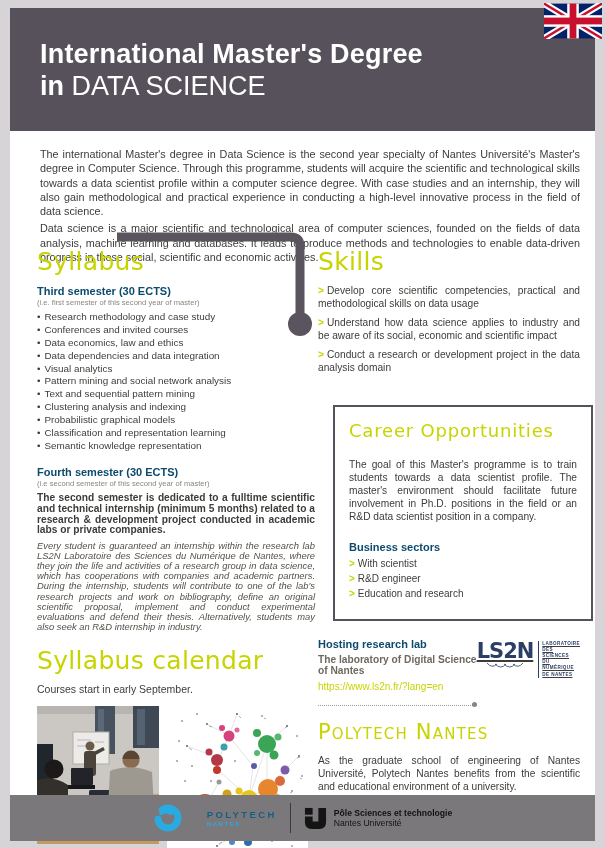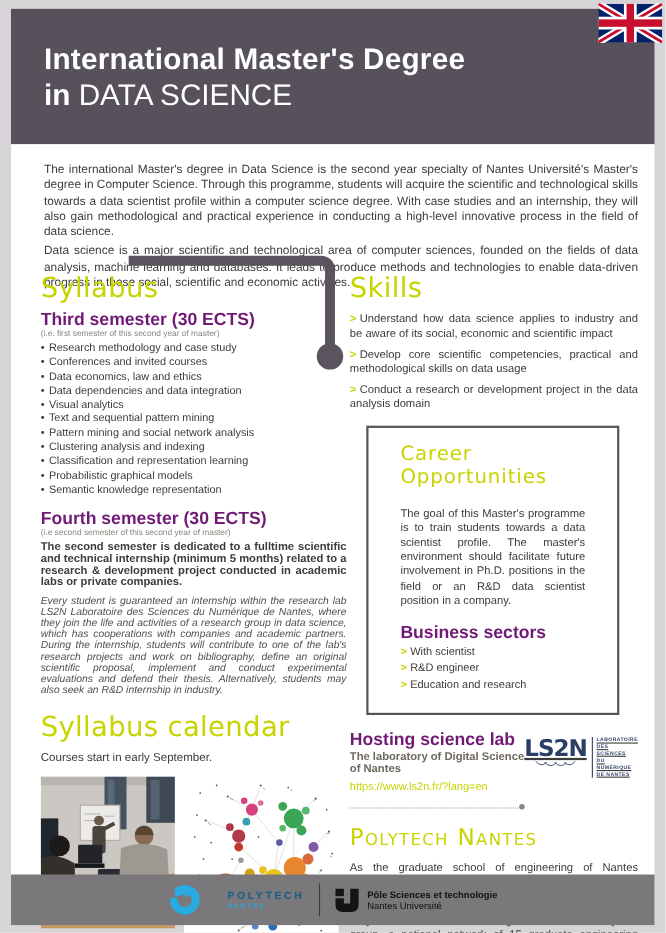--- a/index.html
+++ b/index.html
@@ -26,42 +26,42 @@
   .flag { position:absolute; left:534px; top:-5px; width:58px; height:36px; }
   
   .intro { position:absolute; left:30px; top:139px; width:540px;
     font-size:10.8px; line-height:14.3px; text-align:justify; color:#3d3c3a; }
   .intro p { margin-bottom:3px; }
   
   .pipe { position:absolute; left:0; top:0; width:585px; height:833px; pointer-events:none; }
   
   h2.accent { font-family:"DejaVu Sans", sans-serif; font-weight:normal;
     font-size:25px; line-height:27px; color:#c8d400; letter-spacing:.3px; }
-  .sem-head { font-size:16px; font-weight:bold; color:#701a75; line-height:14px; }
+  .sem-head { font-size:11px; font-weight:bold; color:#0c4a6e; line-height:14px; }
   .sem-note { font-size:7.6px; color:#8b877f; margin-bottom:5px; }
   .ar { color:#c8d400; font-weight:bold; margin-right:3px; }
   
   .col-left { position:absolute; left:27px; top:240px; width:278px; }
   .col-left h2 { margin-bottom:9px; }
   ul.bullets { list-style:none; font-size:9.9px; color:#3d3c3a; margin-top:3px; }
   ul.bullets li { margin-bottom:2.9px; line-height:10px; }
   ul.bullets .bl { margin-right:4px; }
   .mt { margin-top:14px; }
   .bold-para { font-size:10.2px; font-weight:bold; line-height:10.8px; text-align:justify; margin-top:3px; }
   .italic-para { font-size:9.4px; font-style:italic; color:#54504a; line-height:10.1px; text-align:justify; margin-top:5px; }
   .mt2 { margin-top:15px; }
   .cal-text { font-size:10.5px; margin-top:8px; }
   .img-row { display:flex; gap:8px; margin-top:11px; }
   .photo { width:122px; height:138px; }
   .graph { width:141px; height:146px; }
   
   .col-right { position:absolute; left:308px; top:240px; width:262px; }
   .col-right h2 { margin-bottom:10px; }
   .arrow-item { font-size:10.2px; line-height:12.6px; text-align:justify; margin-bottom:7px; }
-  .career-box { margin:12px 0 0 15px; width:230px; border:2px solid #56515b; padding:13px 29px 16px; }
+  .career-box { margin:30px 0 0 15px; width:260px; border:2px solid #56515b; padding:13px 14px 16px; }
   .career-box h3 { font-family:"DejaVu Sans", sans-serif; font-weight:normal;
     font-size:18px; color:#c8d400; letter-spacing:.8px; margin-bottom:17px; }
   .career-text { font-size:10.2px; line-height:13.2px; text-align:justify; }
   .biz-head { margin-top:16px; margin-bottom:4px; }
   .sector { font-size:10px; line-height:12px; margin-bottom:3px; }
   .hosting { display:flex; margin-top:16px; }
   .host-text { width:172px; }
   .lab-name { font-size:10.2px; font-weight:bold; color:#6e695f; margin-top:3px; }
   .lab-url { font-size:10px; color:#c8d400; text-decoration:none; display:inline-block; margin-top:4px; }
   .ls2n { display:flex; align-items:flex-start; padding-top:4px;text-decoration:underline; }
@@ -124,25 +124,25 @@
     <h2 class="accent">Syllabus</h2>
 
     <div class="sem-head">Third semester (30 ECTS)</div>
     <div class="sem-note">(i.e. first semester of this second year of master)</div>
     <ul class="bullets">
       <li><span class="bl">•</span><span>Research methodology and case study</span></li>
       <li><span class="bl">•</span><span>Conferences and invited courses</span></li>
       <li><span class="bl">•</span><span>Data economics, law and ethics</span></li>
       <li><span class="bl">•</span><span>Data dependencies and data integration</span></li>
       <li><span class="bl">•</span><span>Visual analytics</span></li>
+      <li><span class="bl">•</span><span>Pattern mining and social network analysis</span></li>
       <li><span class="bl">•</span><span>Text and sequential pattern mining</span></li>
-      <li><span class="bl">•</span><span>Pattern mining and social network analysis</span></li>
       <li><span class="bl">•</span><span>Clustering analysis and indexing</span></li>
+      <li><span class="bl">•</span><span>Probabilistic graphical models</span></li>
       <li><span class="bl">•</span><span>Classification and representation learning</span></li>
-      <li><span class="bl">•</span><span>Probabilistic graphical models</span></li>
       <li><span class="bl">•</span><span>Semantic knowledge representation</span></li>
     </ul>
 
     <div class="sem-head mt">Fourth semester (30 ECTS)</div>
     <div class="sem-note">(i.e second semester of this second year of master)</div>
     <p class="bold-para">The second semester is dedicated to a fulltime scientific and technical internship (minimum 5 months) related to a research &amp; development project conducted in academic labs or private companies.</p>
     <p class="italic-para">Every student is guaranteed an internship within the research lab LS2N Laboratoire des Sciences du Numérique de Nantes, where they join the life and activities of a research group in data science, which has cooperations with companies and academic partners. During the internship, students will contribute to one of the lab's research projects and work on bibliography, define an original scientific proposal, implement and conduct experimental evaluations and defend their thesis. Alternatively, students may also seek an R&amp;D internship in industry.</p>
 
     <h2 class="accent mt2">Syllabus calendar</h2>
     <p class="cal-text">Courses start in early September.</p>
@@ -251,36 +251,36 @@
           <circle cx="81" cy="136" r="4" fill="#2f6bb0"></circle>
           <circle cx="65" cy="136" r="3" fill="#5287c4"></circle>
         <circle cx="94" cy="112" r="3" fill="#8a8a8a"></circle>
           <circle cx="52" cy="76" r="2.5" fill="#9a9a9a"></circle>
       </svg>
     </div>
   </div>
 
   <div class="col-right">
     <h2 class="accent">Skills</h2>
+    <p class="arrow-item"><span class="ar">&gt;</span><span>Develop core scientific competencies, practical and methodological skills on data usage</span></p>
     <p class="arrow-item"><span class="ar">&gt;</span><span>Understand how data science applies to industry and be aware of its social, economic and scientific impact</span></p>
-    <p class="arrow-item"><span class="ar">&gt;</span><span>Develop core scientific competencies, practical and methodological skills on data usage</span></p>
     <p class="arrow-item"><span class="ar">&gt;</span><span>Conduct a research or development project in the data analysis domain</span></p>
 
     <div class="career-box">
       <h3>Career Opportunities</h3>
       <p class="career-text">The goal of this Master's programme is to train students towards a data scientist profile. The master's environment should facilitate future involvement in Ph.D. positions in the field or an R&amp;D data scientist position in a company.</p>
       <div class="sem-head biz-head">Business sectors</div>
       <p class="sector"><span class="ar">&gt;</span><span>With scientist</span></p>
       <p class="sector"><span class="ar">&gt;</span><span>R&amp;D engineer</span></p>
       <p class="sector"><span class="ar">&gt;</span><span>Education and research</span></p>
     </div>
 
     <div class="hosting">
       <div class="host-text">
-        <div class="sem-head">Hosting science lab</div>
+        <div class="sem-head">Hosting research lab</div>
         <div class="lab-name">The laboratory of Digital Science of Nantes</div>
         <a class="lab-url" href="#">https://www.ls2n.fr/?lang=en</a>
       </div>
       <div class="ls2n">
         <div class="ls2n-mark">
           <span class="ls2n-text">LS2N</span>
           <svg class="ls2n-wave" viewBox="0 0 38 9">
             <path d="M1,2 Q6,8 11,3 M9,3 Q15,9 20,3 M18,3 Q24,9 29,3 M27,3 Q32,8 37,2" fill="none" stroke="#2b3e66" stroke-width="0.8"></path>
           </svg>
         </div>

